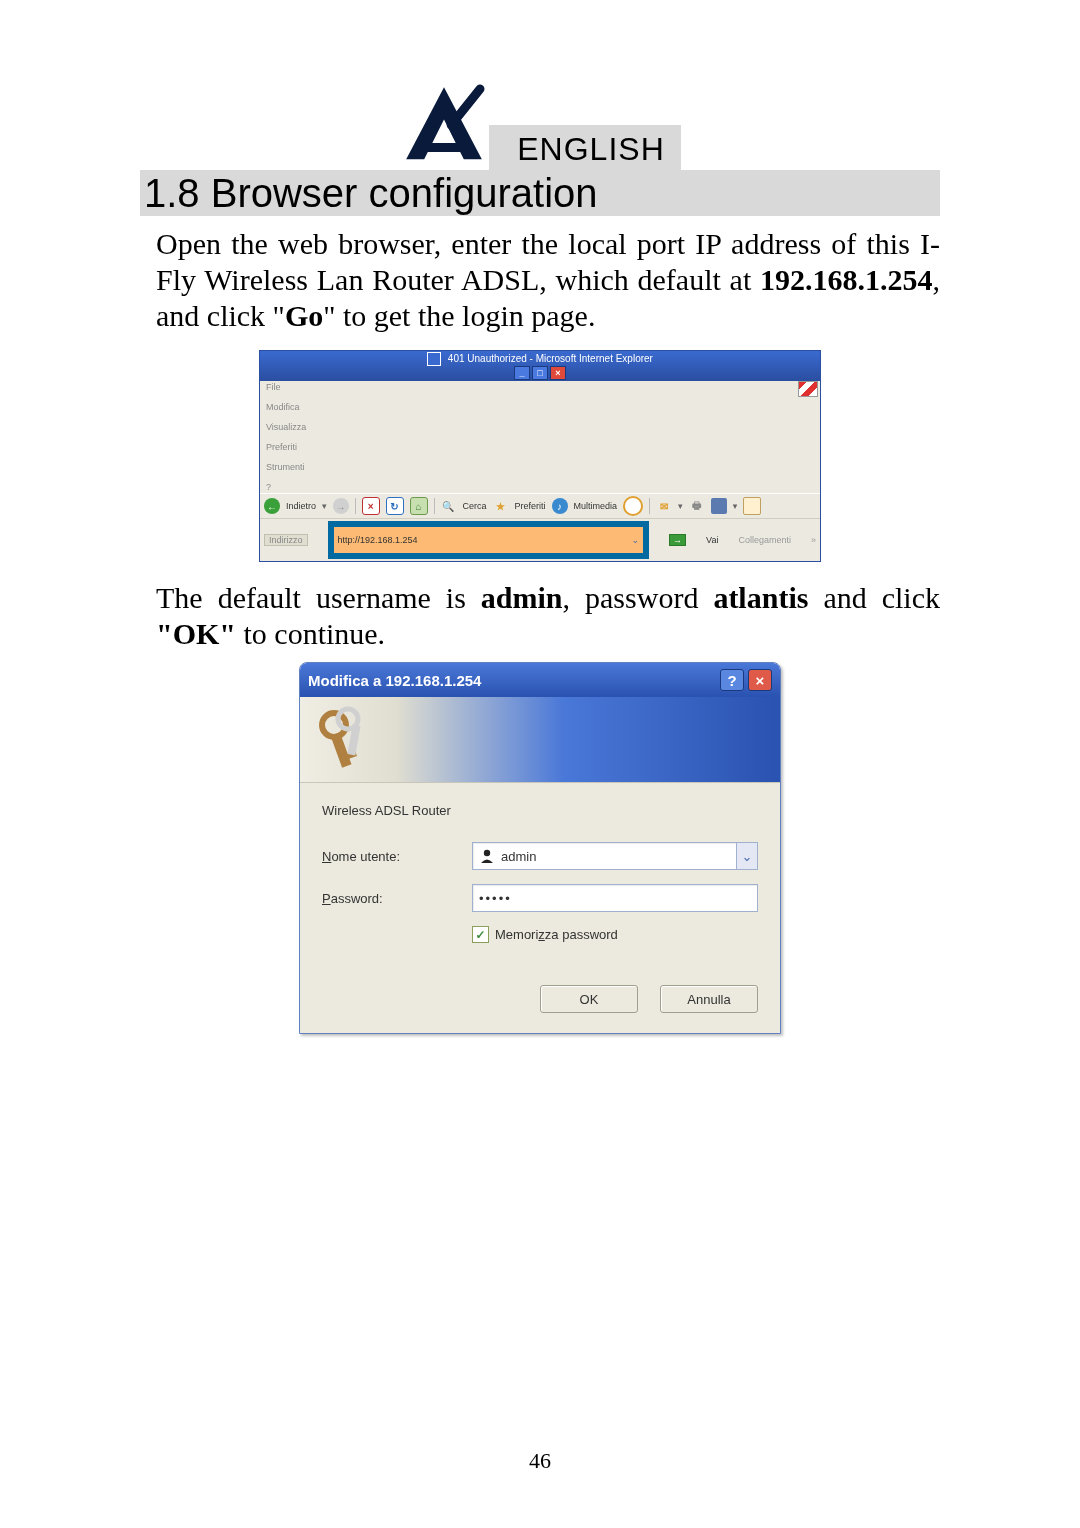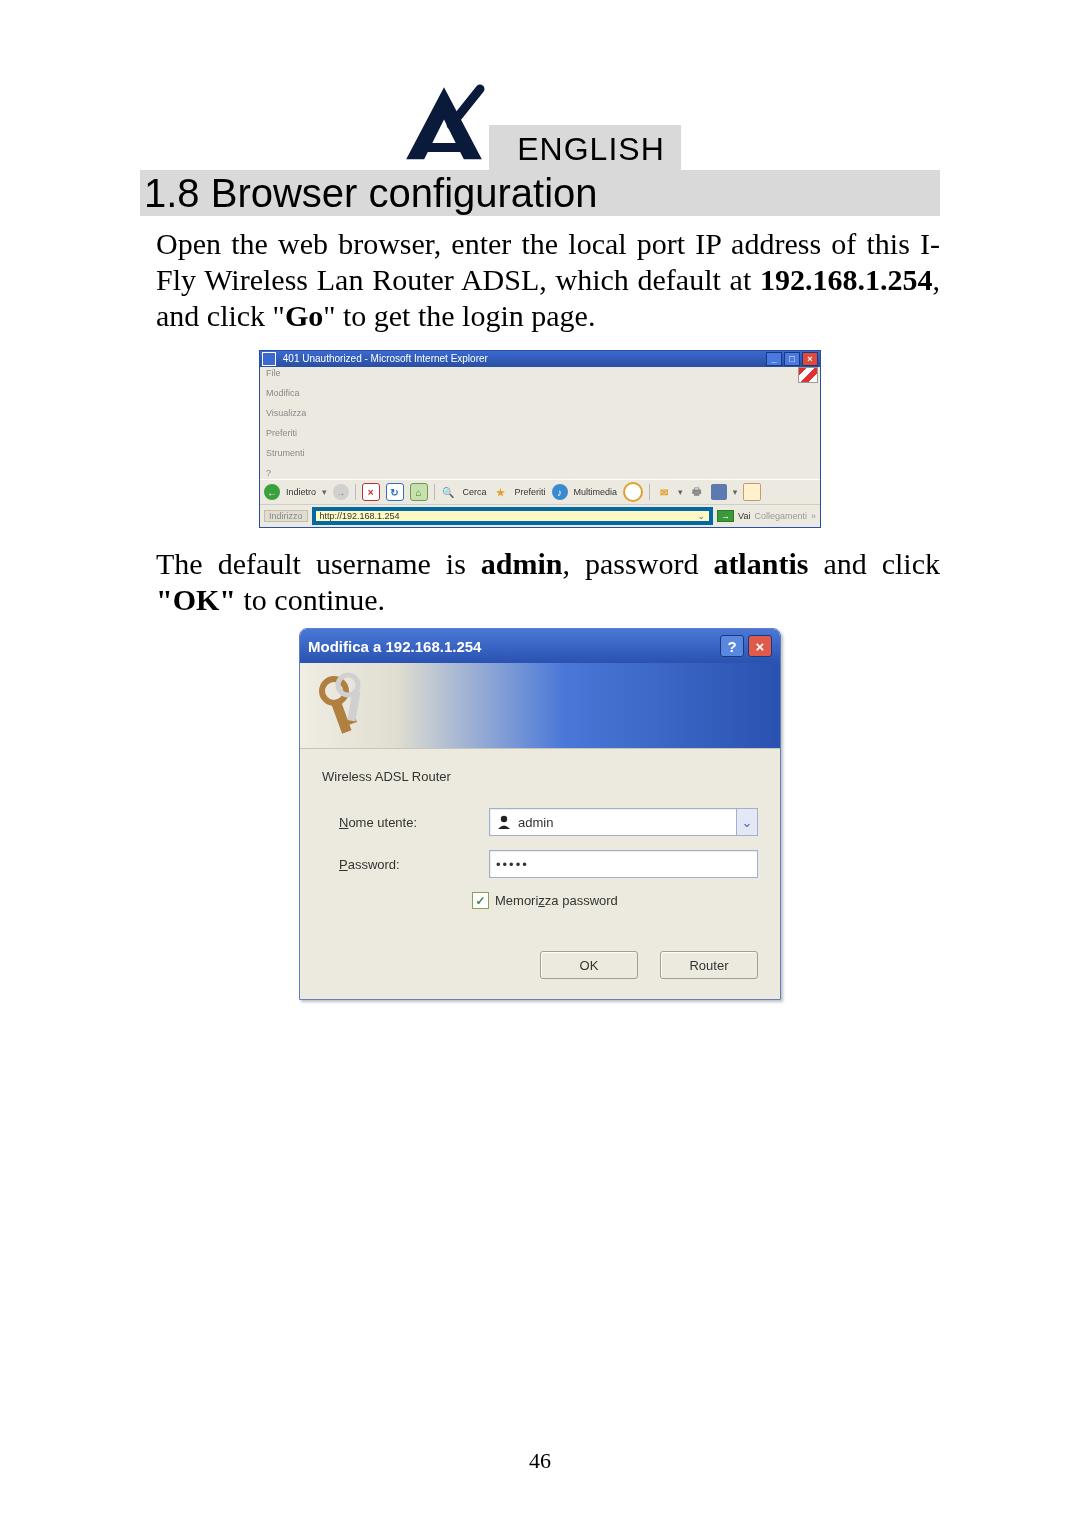--- a/index.html
+++ b/index.html
@@ -63,20 +63,21 @@
     border: 1px solid #2a4ea0;
   }
   .ie-titlebar {
     background: linear-gradient(#3a6ad0, #2a4ea0);
     color: #fff;
     display: flex;
     justify-content: space-between;
     align-items: center;
     padding: 1px 2px;
     font-size: 10px;
+    flex-direction: column;
   }
   .ie-titlebar .wbtns { display: flex; gap: 2px; }
   .wbtn { width: 14px; height: 12px; display:flex; align-items:center; justify-content:center; font-size:9px; font-weight:bold; border:1px solid #1a3a80;}
   .wbtn.min { background:#4a7ae0; color:#fff;}
   .wbtn.max { background:#4a7ae0; color:#fff;}
   .wbtn.close { background:#e04a3a; color:#fff;}
   .ie-menubar {
     background: #eceae0;
     display: flex;
     gap: 10px;
@@ -103,29 +104,29 @@
   .tb-icon {
     width: 16px; height: 16px; border-radius: 50%;
     display:flex; align-items:center; justify-content:center;
     font-size: 10px; font-weight:bold;
   }
   .sep { width:1px; height:16px; background:#bbb; }
   .ie-addr {
     background: #eceae0;
     display: flex;
     align-items: center;
-    gap: 4px;
+    gap: 20px;
     padding: 2px 4px;
     border-top: 1px solid #d0cec0;
   }
   .ie-addr .lbl {
     background:#e0ded0; border:1px solid #c0beae; padding:0 4px; color:#888;
   }
   .ie-addr .url {
-    flex:1; background:#fef9c3; border:4px solid #0369a1; padding:0 4px; color:#333;
+    flex:1; background:#fdba74; border:6px solid #0369a1; padding:8px 4px; color:#333;
     display:flex; justify-content:space-between; align-items:center;
   }
   .ie-addr .go { background:#3a9a3a; color:#fff; padding:0 3px; border:1px solid #2a7a2a;}
   .ie-addr .tail { color:#999; }
 
   
   .login-figure {
     margin: 10px auto 14px auto;
     width: 480px;
     font-family: Tahoma, Arial, sans-serif;
@@ -159,21 +160,21 @@
     border-bottom: 1px solid #c8c6b8;
   }
   .login-banner .keys {
     position:absolute; left:14px; top:8px; width:60px; height:70px;
   }
   .login-body {
     background: #eceade;
     padding: 20px 22px 20px 22px;
   }
   .login-realm { margin-bottom: 24px; }
-  .login-row { display:flex; align-items:center; margin-bottom: 14px; margin-left: 17px; }
+  .login-row { display:flex; align-items:center; margin-bottom: 14px; }
   .login-row .lab { width: 150px; }
   .login-row .lab .ul { text-decoration: underline; }
   .login-field {
     flex:1; background:#fff; border:1px solid #a0b0d0; height:26px;
     display:flex; align-items:center; padding:0 6px; position:relative;
     box-shadow: inset 1px 1px 1px rgba(0,0,0,0.08);
   }
   .login-field .dd {
     position:absolute; right:0; top:0; bottom:0; width:20px;
     background:#e4e8f4; border-left:1px solid #a0b0d0;
@@ -324,20 +325,20 @@
 
       <div class="login-check">
         <span class="chkbox">✓</span>
         <span>
           <span>Memori</span><span style="text-decoration:underline">z</span><span>za password</span>
         </span>
       </div>
 
       <div class="login-actions">
         <span class="dlg-btn">OK</span>
-        <span class="dlg-btn">Router</span>
+        <span class="dlg-btn">Annulla</span>
       </div>
     </div>
   </div>
 
 
   <div class="page-number">46</div>
 </div>
 
 </body></html>

